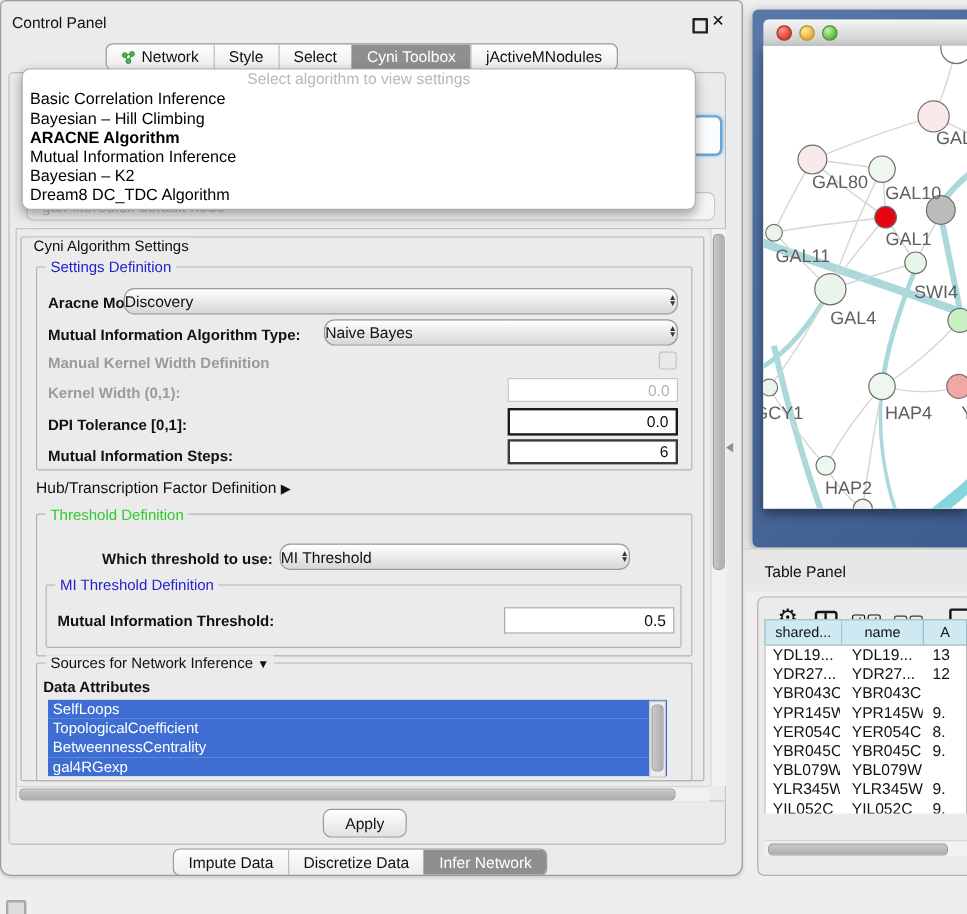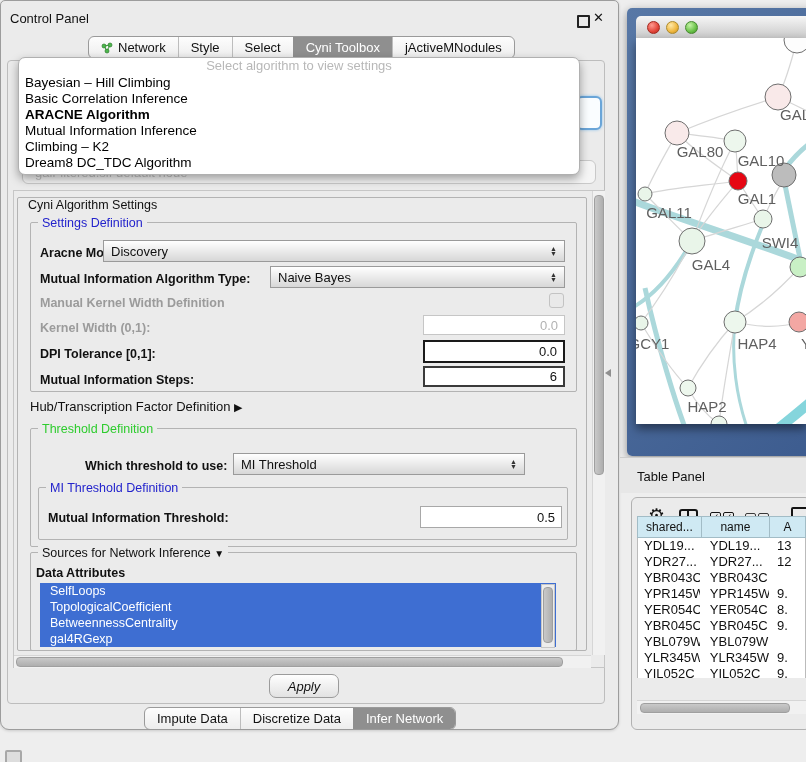--- a/index.html
+++ b/index.html
@@ -41,35 +41,35 @@
 
   .group{border:1px solid #b3b3b3;border-radius:2px;}
   .group-label{position:absolute;background:#ebebeb;padding:0 4px;font-size:12.5px;color:#111;white-space:nowrap;}
   .group-label.blue{color:#2323cc;}
   .group-label.green{color:#2ecc2e;}
 
   .lbl{position:absolute;font-size:12.5px;font-weight:bold;color:#111;white-space:nowrap;}
   .lbl.plain{font-weight:normal;font-size:13px;}
   .lbl.disabled{color:#9b9b9b;}
 
-  .combo{position:absolute;display:flex;align-items:center;justify-content:space-between;border:1px solid #9a9a9a;border-radius:0;background:linear-gradient(#ffffff,#d7d7d7);font-size:13px;color:#111;padding:0 7px;box-sizing:border-box;cursor:pointer;}
+  .combo{position:absolute;display:flex;align-items:center;justify-content:space-between;border:1px solid #9a9a9a;border-radius:9px;background:linear-gradient(#ffffff,#d7d7d7);font-size:13px;color:#111;padding:0 0;box-sizing:border-box;cursor:pointer;}
   .combo .arrows{display:flex;flex-direction:column;line-height:5px;font-size:7px;color:#333;}
 
   .field{position:absolute;background:#fff;font-size:13px;color:#111;display:flex;align-items:center;justify-content:flex-end;padding:0 6px;box-sizing:border-box;}
   .field.dis{border:1px solid #c6c6c6;color:#b2b2b2;}
   .field.focus{border:2px solid #1a1a1a;}
   .field.focus2{border:2px solid #3a3a3a;}
   .field.thin{border:1px solid #a8a8a8;}
 
   .checkbox{position:absolute;width:13px;height:13px;border:1px solid #c3c3c3;border-radius:3px;background:#e9e9e9;cursor:pointer;}
 
   #attr-list{left:40px;top:583px;width:516px;height:64px;background:#fff;overflow:hidden;}
-  #attr-list .li{height:16px;line-height:16px;padding-left:10px;font-size:12.5px;background:#3e6ed2;color:#fff;cursor:pointer;}
-
-  .btn{position:absolute;display:flex;align-items:center;justify-content:center;border:1px solid #9b9b9b;border-radius:7px;background:linear-gradient(#fefefe,#e2e2e2);font-size:13px;color:#111;cursor:pointer;font-style:italic;}
+  #attr-list .li{height:16px;line-height:16px;padding-left:4px;font-size:12.5px;background:#3e6ed2;color:#fff;cursor:pointer;}
+
+  .btn{position:absolute;display:flex;align-items:center;justify-content:center;border:1px solid #9b9b9b;border-radius:7px;background:linear-gradient(#fefefe,#e2e2e2);font-size:13px;color:#111;cursor:pointer;}
 
   .gutter-handle{left:605px;top:369px;width:0;height:0;border-top:4px solid transparent;border-bottom:4px solid transparent;border-right:6px solid #8f8f8f;cursor:pointer;}
 
   
   #win-net{left:627px;top:8px;width:190px;height:448px;background:linear-gradient(135deg,#5878a6,#3d5c8f);border-radius:5px 0 0 5px;box-shadow:0 3px 10px rgba(0,0,0,.4);}
   #net-titlebar{left:636px;top:16px;width:170px;height:22px;background:linear-gradient(#f6f6f6,#c9c9c9);border-radius:5px 0 0 0;border-bottom:1px solid #8f8f8f;}
   .light{position:absolute;width:11px;height:11px;border-radius:50%;cursor:pointer;}
   .light.red{background:radial-gradient(circle at 35% 30%,#ff9a90,#e2463a 60%,#b32a20);border:1px solid #a3271e;}
   .light.yellow{background:radial-gradient(circle at 35% 30%,#ffe9a8,#efb73f 60%,#c08b22);border:1px solid #ad8a2b;}
   .light.green{background:radial-gradient(circle at 35% 30%,#c4f3a6,#69c148 60%,#3f8d28);border:1px solid #47892f;}
@@ -138,25 +138,25 @@
   <div class="abs" id="content-panel"></div>
 
   <div class="abs" id="focus-frag"></div>
   <div class="abs" id="ghost-combo">
       <span>galFiltered.sif default node</span>
     </div>
 
   <div class="abs" id="algo-popup">
     <div class="ph">Select algorithm to view settings</div>
     <div id="algo-items">
+        <div class="item">Basic Correlation Inference</div>
         <div class="item">Bayesian – Hill Climbing</div>
-        <div class="item">Basic Correlation Inference</div>
         <div class="item selected">ARACNE Algorithm</div>
         <div class="item">Mutual Information Inference</div>
-        <div class="item">Climbing – K2</div>
+        <div class="item">Bayesian – K2</div>
         <div class="item">Dream8 DC_TDC Algorithm</div>
       </div>
   </div>
 
   <div class="abs" id="settings-pane"></div>
   <div class="abs vscroll" style="left:592px;top:191px;width:12px;height:464px;">
     <div class="vthumb" style="position:absolute;left:1px;top:4px;width:8px;height:278px;"></div>
   </div>
   <div class="abs hscroll" style="left:14px;top:655px;width:577px;height:12px;">
     <div class="hthumb" style="position:absolute;left:2px;top:1px;width:545px;height:8px;"></div>

